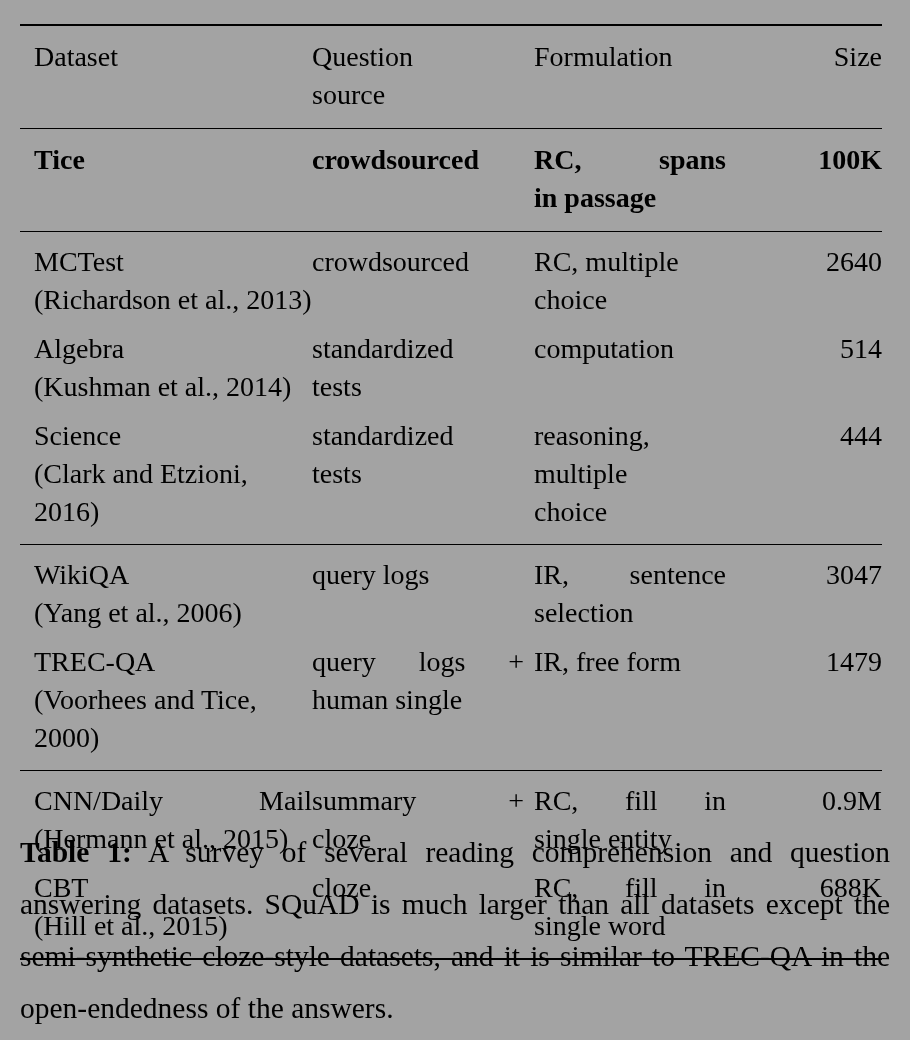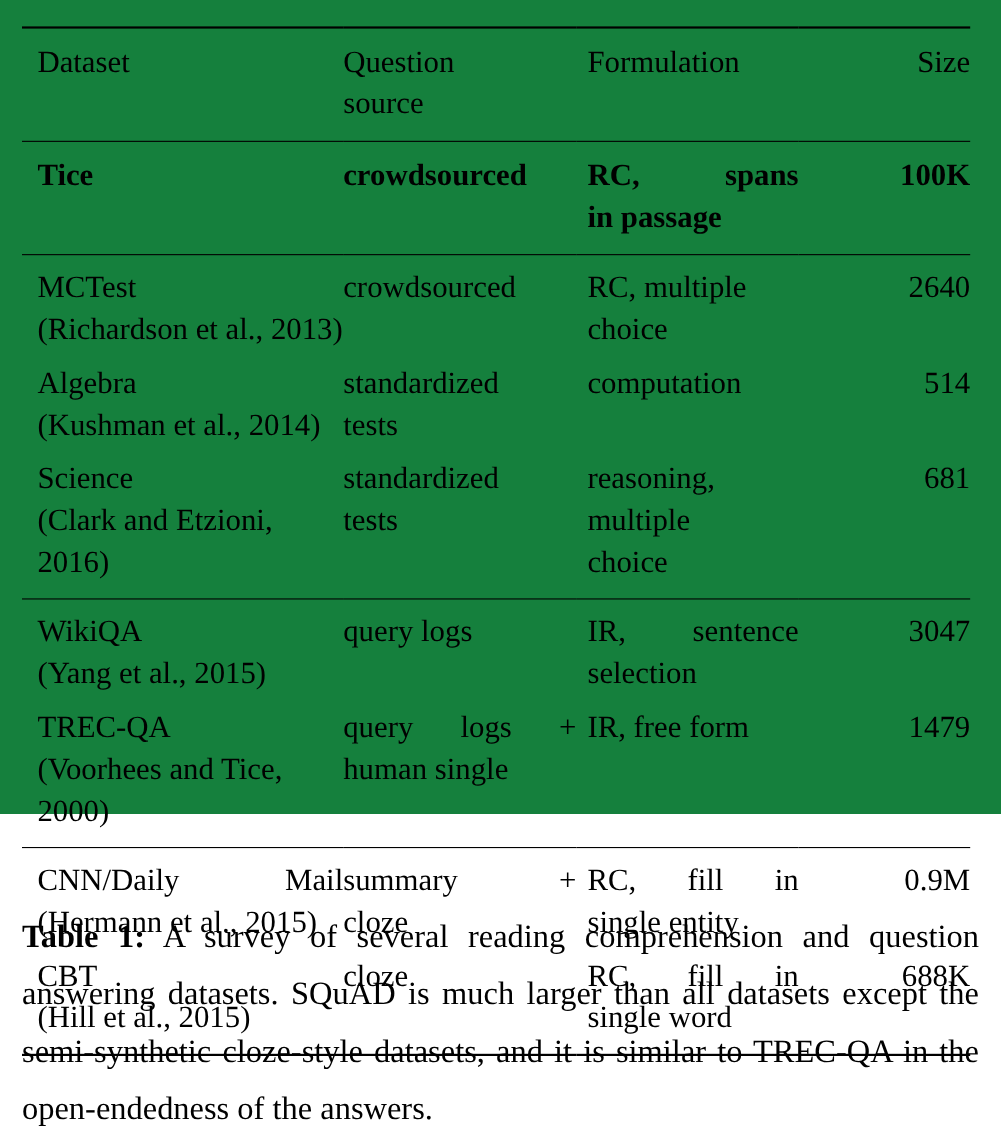--- a/index.html
+++ b/index.html
@@ -11,22 +11,22 @@
     width: 910px;
     height: 1040px;
     font-family: "Liberation Serif", "DejaVu Serif", serif;
     color: #000000;
     overflow: hidden;
   }
 
   #page {
     position: relative;
     width: 910px;
-    height: 740px;
-    background: #15803d;
+    height: 1040px;
+    background: #a3a3a3;
   }
 
   
   .table-wrap {
     position: absolute;
     left: 20px;
     top: 24px;
     width: 862px;
   }
 
@@ -239,30 +239,30 @@
           </td>
           <td>
             <div class="cell form-pad-l">
               <span class="ln plain">reasoning,</span>
               <span class="ln plain">multiple</span>
               <span class="ln plain">choice</span>
             </div>
           </td>
           <td class="col-size">
             <div class="cell size-pad-l">
-              <span class="ln">681</span>
+              <span class="ln">444</span>
             </div>
           </td>
         </tr>
 
         <tr class="rule-mid grp">
           <td>
             <div class="cell cell-pad-l">
               <span class="ln plain">WikiQA</span>
-              <span class="ln plain">(Yang et al., 2015)</span>
+              <span class="ln plain">(Yang et al., 2006)</span>
             </div>
           </td>
           <td>
             <div class="cell">
               <span class="ln plain">query logs</span>
             </div>
           </td>
           <td>
             <div class="cell form-pad-l">
               <span class="ln spread">IR, sentence</span>

